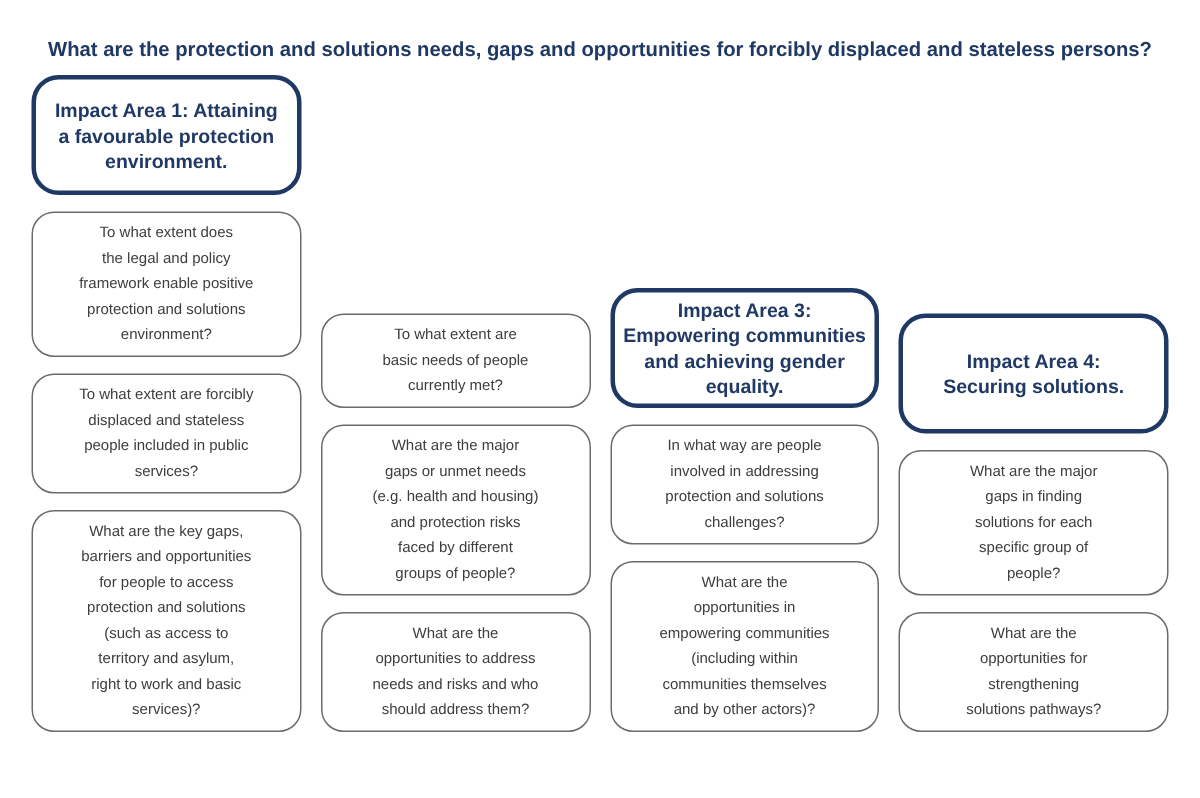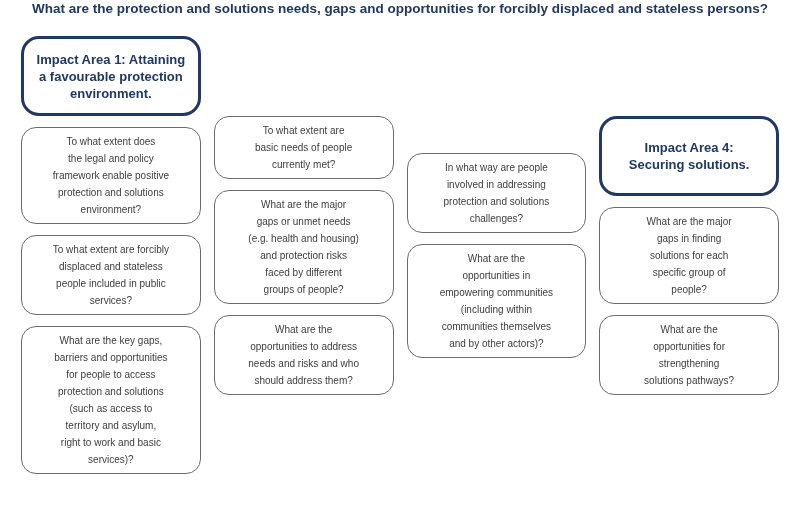--- a/index.html
+++ b/index.html
@@ -7,35 +7,36 @@
   body {
     width: 800px;
     height: 532px;
     font-family: "Liberation Sans", "DejaVu Sans", sans-serif;
     overflow: hidden;
   }
   .page {
     width: 800px;
     height: 380px;
     background: #ffffff;
+    padding-top: 24px;
   }
   .title {
     text-align: center;
     color: #1F3864;
     font-weight: bold;
     font-size: 13.5px;
     line-height: 17px;
     padding: 0 30px;
   }
   .columns {
     display: flex;
     gap: 13px;
     padding: 0 21px;
-    margin-top: 19px;
-    align-items: center;
+    margin-top: 9px;
+    align-items: flex-end;
   }
   .column {
     flex: 1;
     display: flex;
     flex-direction: column;
     gap: 11px;
     min-width: 0;
   }
   .header-box {
     border: 3px solid #1F3864;
@@ -106,20 +107,24 @@
 and protection risks
 faced by different
 groups of people?</div>
       <div class="q-box">What are the
 opportunities to address
 needs and risks and who
 should address them?</div>
     </div>
 
     <div class="column">
+      <div class="header-box">Impact Area 3:
+Empowering communities
+and achieving gender
+equality.</div>
       <div class="q-box">In what way are people
 involved in addressing
 protection and solutions
 challenges?</div>
       <div class="q-box">What are the
 opportunities in
 empowering communities
 (including within
 communities themselves
 and by other actors)?</div>

